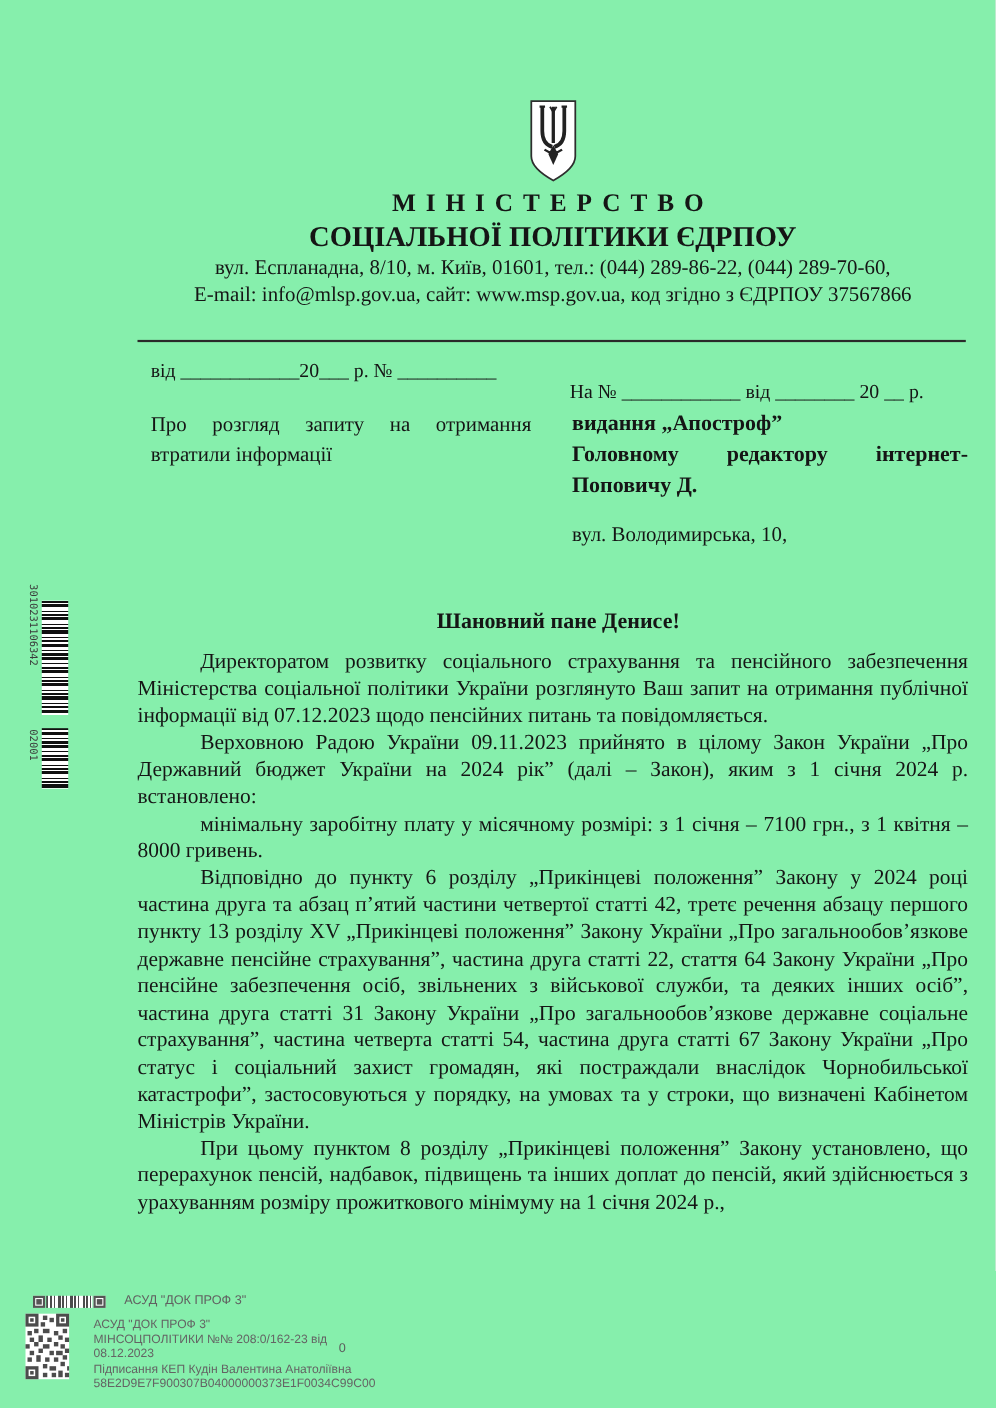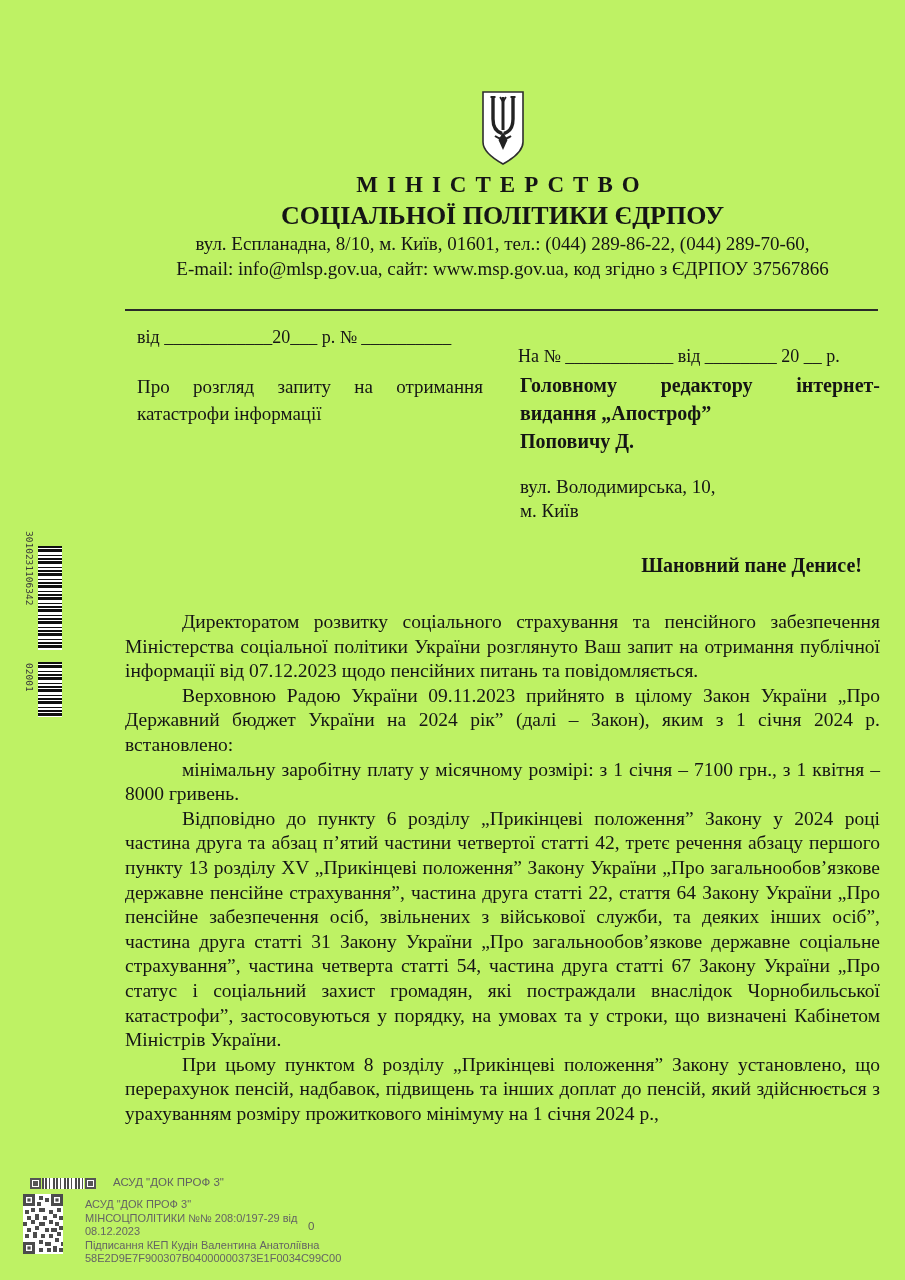--- a/index.html
+++ b/index.html
@@ -1,18 +1,18 @@
 <!DOCTYPE html>
 <html><head>
 <meta charset="utf-8">
 <style>
   html,body { margin:0; padding:0; background:#e8e8e8; }
   .page {
     position:relative; width:905px; height:1280px; margin:0 auto;
-    background:#bef264; overflow:hidden;
+    background:#86efac; overflow:hidden;
     font-family:"Liberation Serif", serif; color:#151515;
   }
   
   .header-block { position:absolute; top:90px; left:125px; width:755px; text-align:center; }
   .coat { display:block; margin:0 auto 4px auto; }
   .ministry-1 { font-size:23px; font-weight:bold; letter-spacing:9px; line-height:30px; }
   .ministry-2 { font-size:26px; font-weight:bold; line-height:31px; }
   .ministry-3 { font-size:23px; font-weight:bold; line-height:29px; }
   .addr { font-size:19px; line-height:25px; }
   .rule { position:absolute; top:309px; left:125px; width:753px; height:0; border-top:2px solid #2a2a2a; }
@@ -34,23 +34,23 @@
     position:absolute; writing-mode:vertical-rl; color:#3a3a3a;
     font-family:"DejaVu Sans Mono", monospace; font-size:9.5px; letter-spacing:0px;
   }
   .vbd-1 { left:24px; top:531px; height:122px; }
   .vbd-2 { left:24px; top:663px; height:54px; }
   .vbar-bars { position:absolute; left:38px; width:24px;
     background:repeating-linear-gradient(to bottom,#101010 0 2px,#ffffff 2px 3px,#101010 3px 6px,#ffffff 6px 9px,#101010 9px 10px,#ffffff 10px 12px); }
   .vbb-1 { top:546px; height:104px; }
   .vbb-2 { top:662px; height:55px; }
   
-  .salutation { position:absolute; top:554px; left:107px; width:755px;
-    text-align:right; font-weight:bold; font-size:20px; }
-  .body-text { position:absolute; top:610px; left:125px; width:755px;
+  .salutation { position:absolute; top:554px; left:130px; width:755px;
+    text-align:center; font-weight:bold; font-size:20px; }
+  .body-text { position:absolute; top:590px; left:125px; width:755px;
     font-size:19.5px; line-height:24.6px; }
   .body-text p { margin:0; text-indent:57px; text-align:justify; }
   
   .footer-strip { position:absolute; top:1178px; left:30px; width:66px; height:11px; display:flex; align-items:stretch; }
   .fs-end { width:11px; height:11px; box-sizing:border-box; border:2px solid #555; background:#fff; position:relative; }
   .fs-end::after { content:""; position:absolute; inset:1px; background:#555; }
   .fs-mid { flex:1; margin:0 1px;
     background:repeating-linear-gradient(90deg,#4c4c4c 0 2px,#fff 2px 3px,#4c4c4c 3px 5px,#fff 5px 7px,#4c4c4c 7px 8px,#fff 8px 11px); }
   .footer-syslabel { position:absolute; top:1176px; left:113px;
     font-family:"Liberation Sans", sans-serif; font-size:11.5px; color:#616161; }
@@ -83,29 +83,28 @@
   </div>
 
   <div class="rule"></div>
 
   <div class="ref-row">
     <span class="ref-left">від ____________20___ р. № __________</span>
     <span class="ref-right">На № ____________ від ________ 20 __ р.</span>
   </div>
 
   <div class="subject-col">
-    <p class="subject-text">Про розгляд запиту на отримання катастрофи інформації</p>
+    <p class="subject-text">Про розгляд запиту на отримання втратили інформації</p>
   </div>
 
   <div class="recipient-col">
+    <div class="rec-bold">видання „Апостроф”</div>
     <div class="rec-bold rec-just">Головному редактору інтернет-</div>
-    <div class="rec-bold">видання „Апостроф”</div>
     <div class="rec-bold">Поповичу Д.</div>
     <div class="rec-addr rec-addr-first">вул. Володимирська, 10,</div>
-    <div class="rec-addr">м. Київ</div>
   </div>
 
   <div class="vbar-digits vbd-1">3010231106342</div>
   <div class="vbar-bars vbb-1"></div>
   <div class="vbar-digits vbd-2">02001</div>
   <div class="vbar-bars vbb-2"></div>
 
   <div class="salutation">Шановний пане Денисе!</div>
 
   <div class="body-text">
@@ -169,20 +168,20 @@
         <rect x="19" y="24" width="1" height="2"></rect>
         <rect x="8" y="27" width="2" height="2"></rect>
       <rect x="12" y="27" width="2" height="2"></rect>
         <rect x="15" y="26" width="2" height="3"></rect>
         <rect x="18" y="27" width="2" height="2"></rect>
     </g>
   </svg>
 
   <div class="footer-text">
     <div>АСУД "ДОК ПРОФ 3"</div>
-    <div>МІНСОЦПОЛІТИКИ №№ 208:0/197-29 від</div>
+    <div>МІНСОЦПОЛІТИКИ №№ 208:0/162-23 від</div>
     <div>08.12.2023</div>
     <div>Підписання КЕП Кудін Валентина Анатоліївна</div>
     <div>58E2D9E7F900307B04000000373E1F0034C99C00</div>
   </div>
   <div class="footer-zero">0</div>
 
 </div>
 
 </body></html>

